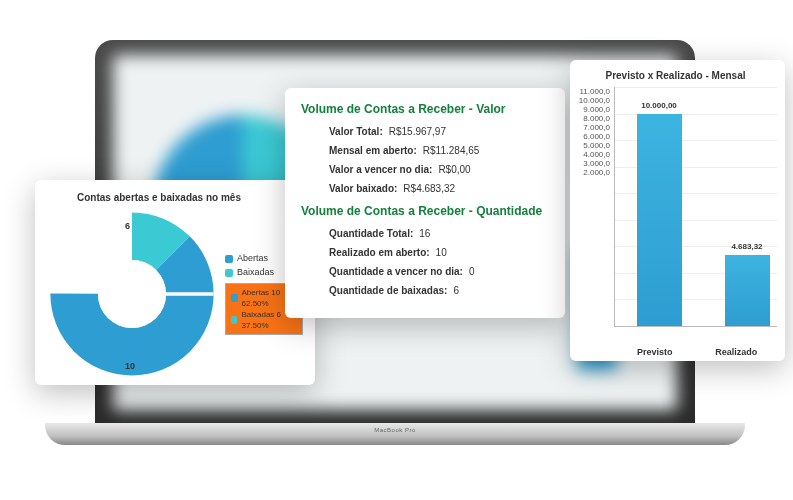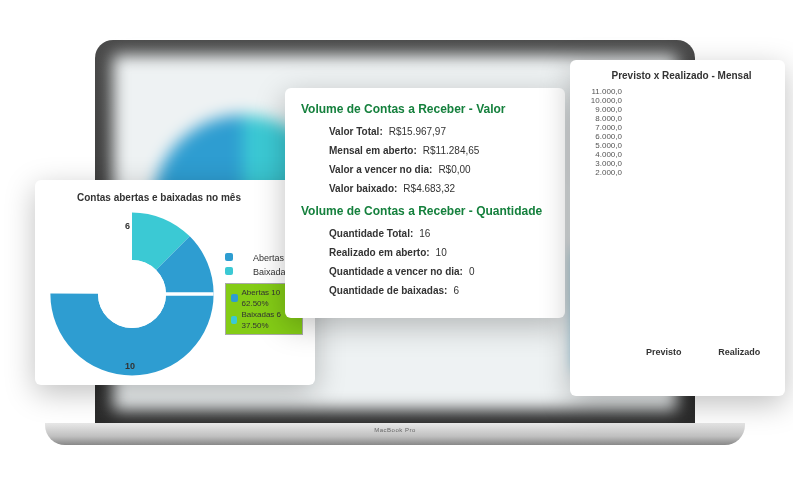--- a/index.html
+++ b/index.html
@@ -122,32 +122,32 @@
       font-size: 9px;
       font-weight: bold;
       color: #333;
     }
     .pie-legend {
       font-size: 9px;
       color: #333;
     }
     .legend-item {
       display: flex;
-      align-items: flex-start;
-      gap: 20px;
+      align-items: flex-end;
+      gap: 4px;
       margin-bottom: 4px;
     }
     .legend-swatch {
       width: 8px;
       height: 8px;
       border-radius: 2px;
     }
     .legend-box {
       border: 1px solid #aaa;
-      background: #84cc16;
+      background: #f97316;
       padding: 3px 5px;
       font-size: 8px;
       line-height: 1.4;
     }
     .legend-box div { display: flex; align-items: center; gap: 4px; }
     
     .info-card {
       left: 285px;
       top: 88px;
       width: 280px;
@@ -164,22 +164,22 @@
       color: #333;
       margin-bottom: 8px;
     }
     .info-row .k { font-weight: bold; margin-left: 28px; }
     .info-row .v { margin-left: 6px; }
     
     .bar-card {
       left: 570px;
       top: 60px;
       width: 215px;
-      height: 336px;
-      padding: 10px 8px 8px 16px;
+      height: 301px;
+      padding: 10px 8px 8px 4px;
       overflow: hidden;
     }
     .bar-card .title {
       font-size: 10px;
       font-weight: bold;
       color: #333;
       text-align: center;
       margin-bottom: 6px;
     }
     .bar-chart {
@@ -318,18 +318,35 @@
       <span>10.000,0</span>
       <span>9.000,0</span>
       <span>8.000,0</span>
       <span>7.000,0</span>
       <span>6.000,0</span>
       <span>5.000,0</span>
       <span>4.000,0</span>
       <span>3.000,0</span>
       <span>2.000,0</span>
     </div>
+    <div class="plot-area">
+      <div class="grid-line" style="top:0%"></div>
+      <div class="grid-line" style="top:11.1%"></div>
+      <div class="grid-line" style="top:22.2%"></div>
+      <div class="grid-line" style="top:33.3%"></div>
+      <div class="grid-line" style="top:44.4%"></div>
+      <div class="grid-line" style="top:55.5%"></div>
+      <div class="grid-line" style="top:66.6%"></div>
+      <div class="grid-line" style="top:77.7%"></div>
+      <div class="grid-line" style="top:88.8%"></div>
+
+      <div class="bar" style="left:22px; height:88.9%;"></div>
+      <div class="bar-label" style="left:44px; bottom:calc(88.9% + 4px);">10.000,00</div>
+
+      <div class="bar" style="left:110px; height:29.8%;"></div>
+      <div class="bar-label" style="left:132px; bottom:calc(29.8% + 4px);">4.683,32</div>
+    </div>
   </div>
   <div class="x-labels">
     <span style="flex:1; text-align:center;">Previsto</span>
     <span style="flex:1; text-align:center;">Realizado</span>
   </div>
 </div>
 
 </body></html>

